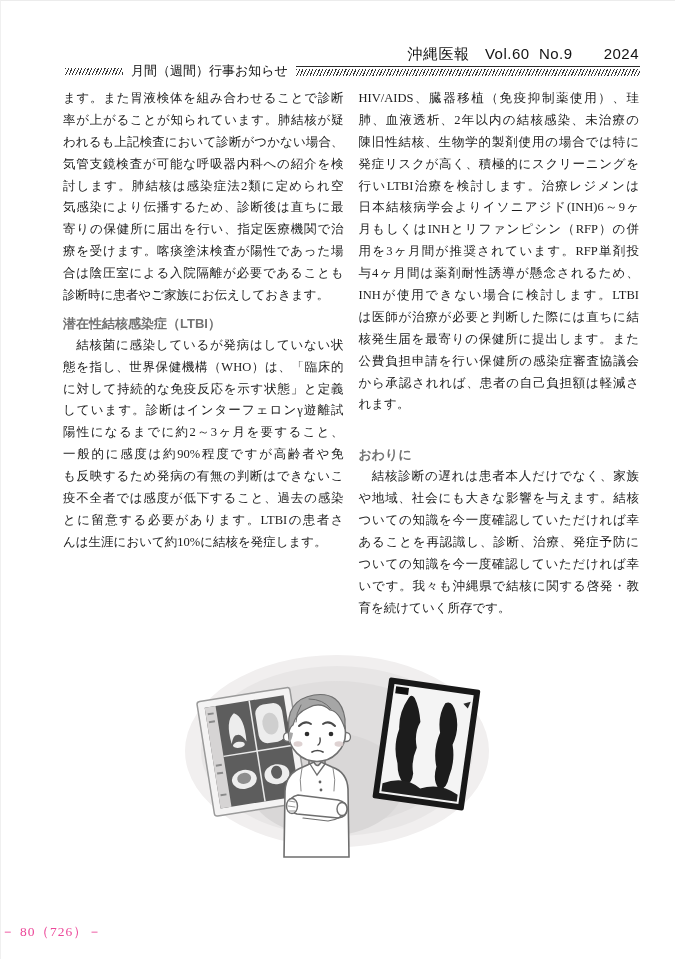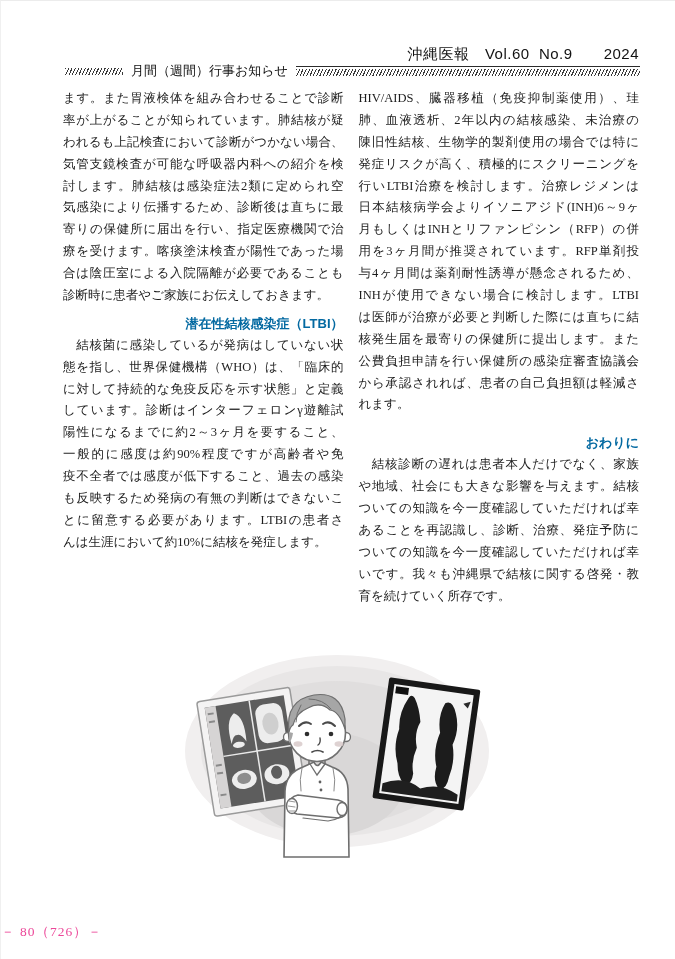--- a/index.html
+++ b/index.html
@@ -38,24 +38,24 @@
   }
   .col{flex:1;min-width:0;}
   .text-line{
     font-size:12.5px;line-height:21.9px;height:21.9px;
     text-align:justify;text-align-last:justify;
     white-space:nowrap;overflow:visible;
   }
   .para .text-line:last-child{text-align-last:left;}
   .section-heading{
     font-family:"Liberation Sans","DejaVu Sans",sans-serif;
-    font-weight:700;font-size:13px;line-height:21.9px;color:#0369a1;text-align:right;
+    font-weight:700;font-size:13px;line-height:21.9px;color:#737373;
   }
   .heading-left{margin-top:6px;}
-  .heading-right{margin-top:16px;}
+  .heading-right{margin-top:28px;}
   
   .illustration{position:absolute;left:150px;top:638px;width:380px;height:244px;}
   
   .page-number{
     position:absolute;bottom:18px;left:0;width:100%;
     text-align:left;font-size:13.5px;letter-spacing:1px;color:#ec4899;
   }
 </style>
 </head>
 <body>
@@ -85,22 +85,22 @@
         <div class="text-line">診断時に患者やご家族にお伝えしておきます。</div>
       </div>
     <div class="section-heading heading-left">潜在性結核感染症（LTBI）</div>
     <div class="para">
         <div class="text-line">　結核菌に感染しているが発病はしていない状</div>
         <div class="text-line">態を指し、世界保健機構（WHO）は、「臨床的</div>
         <div class="text-line">に対して持続的な免疫反応を示す状態」と定義</div>
         <div class="text-line">しています。診断はインターフェロンγ遊離試</div>
         <div class="text-line">陽性になるまでに約2～3ヶ月を要すること、</div>
         <div class="text-line">一般的に感度は約90%程度ですが高齢者や免</div>
+        <div class="text-line">も反映するため発病の有無の判断はできないこ</div>
         <div class="text-line">疫不全者では感度が低下すること、過去の感染</div>
-        <div class="text-line">も反映するため発病の有無の判断はできないこ</div>
         <div class="text-line">とに留意する必要があります。LTBIの患者さ</div>
         <div class="text-line">んは生涯において約10%に結核を発症します。</div>
       </div>
   </div>
   <div class="col">
     <div class="para">
         <div class="text-line">HIV/AIDS、臓器移植（免疫抑制薬使用）、珪</div>
         <div class="text-line">肺、血液透析、2年以内の結核感染、未治療の</div>
         <div class="text-line">陳旧性結核、生物学的製剤使用の場合では特に</div>
         <div class="text-line">発症リスクが高く、積極的にスクリーニングを</div>

